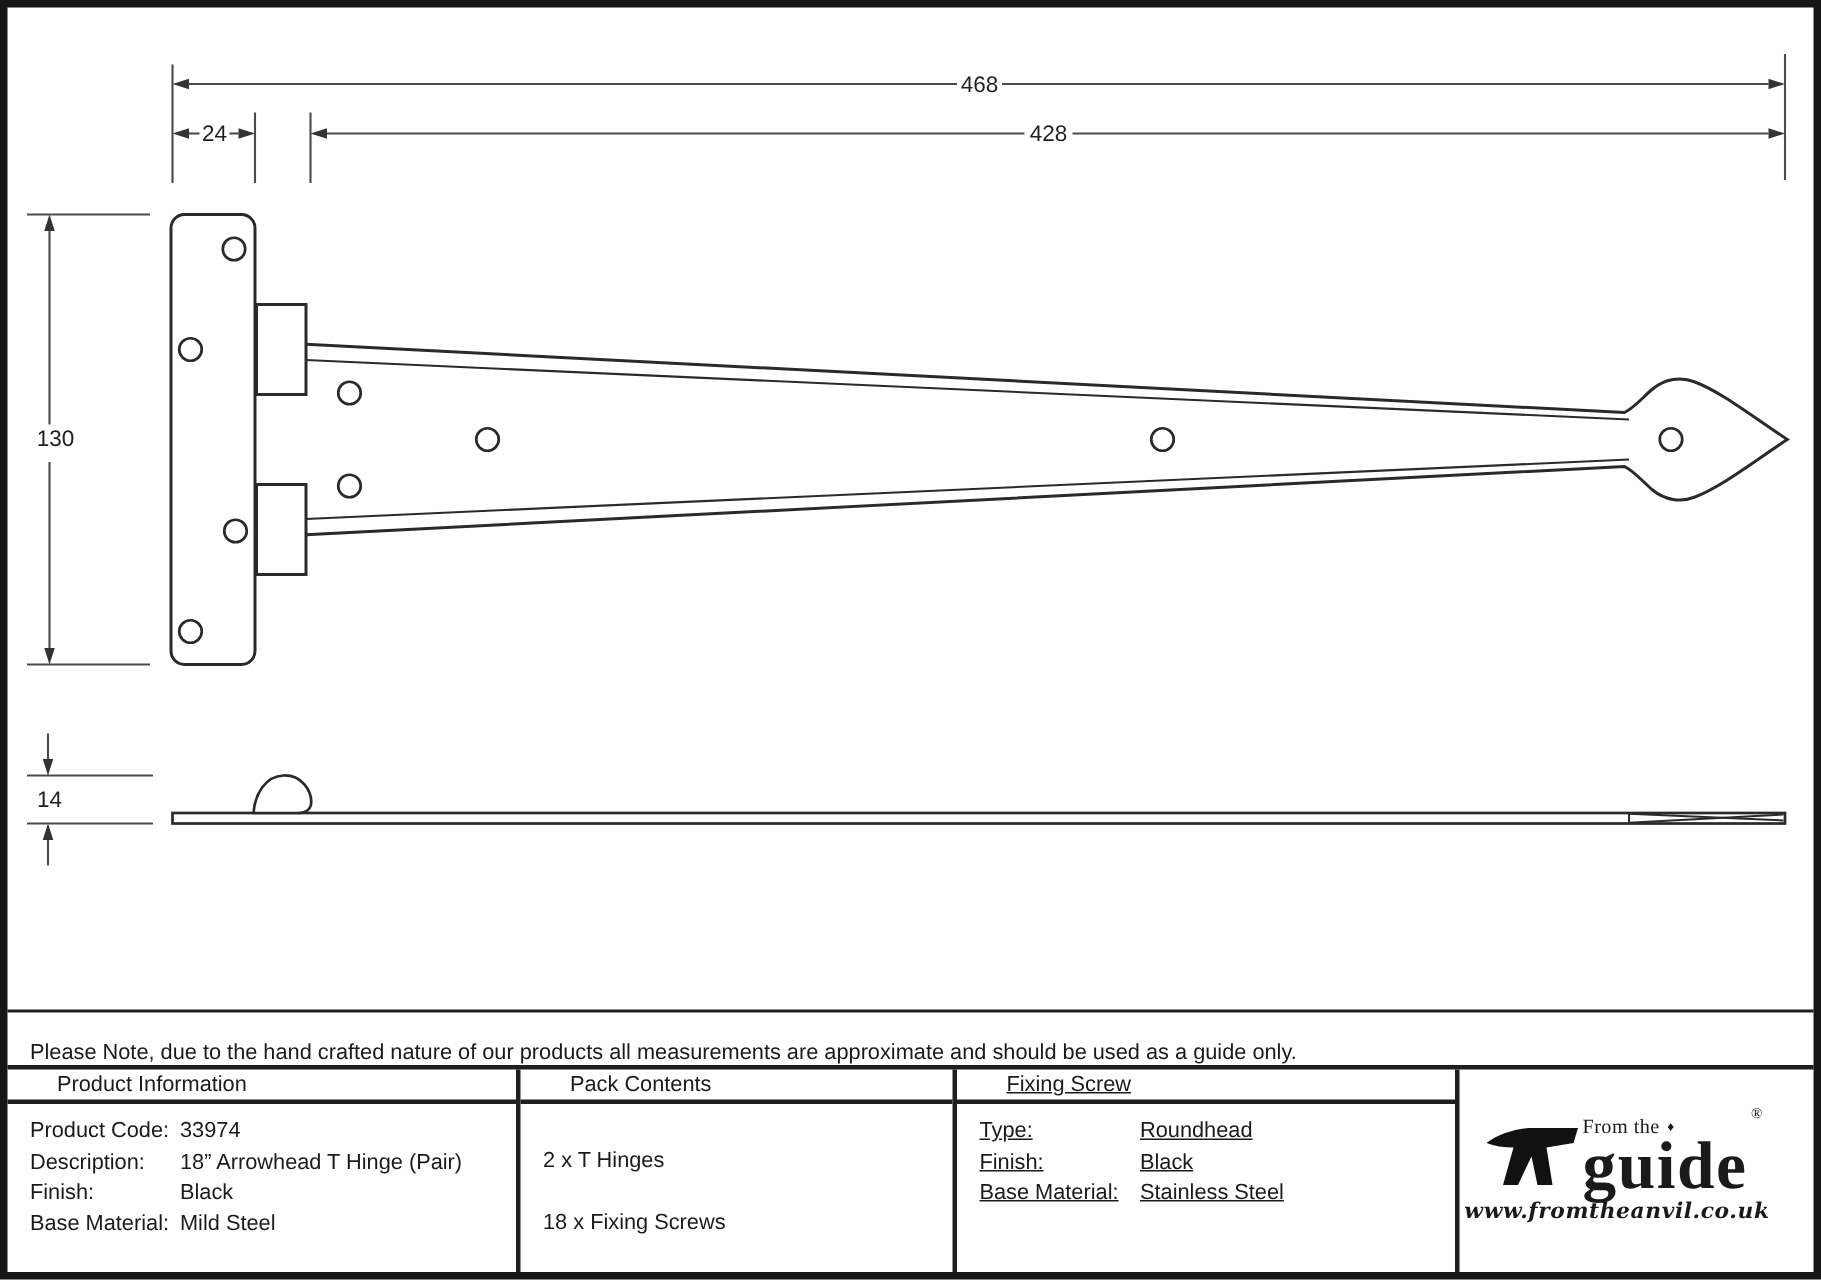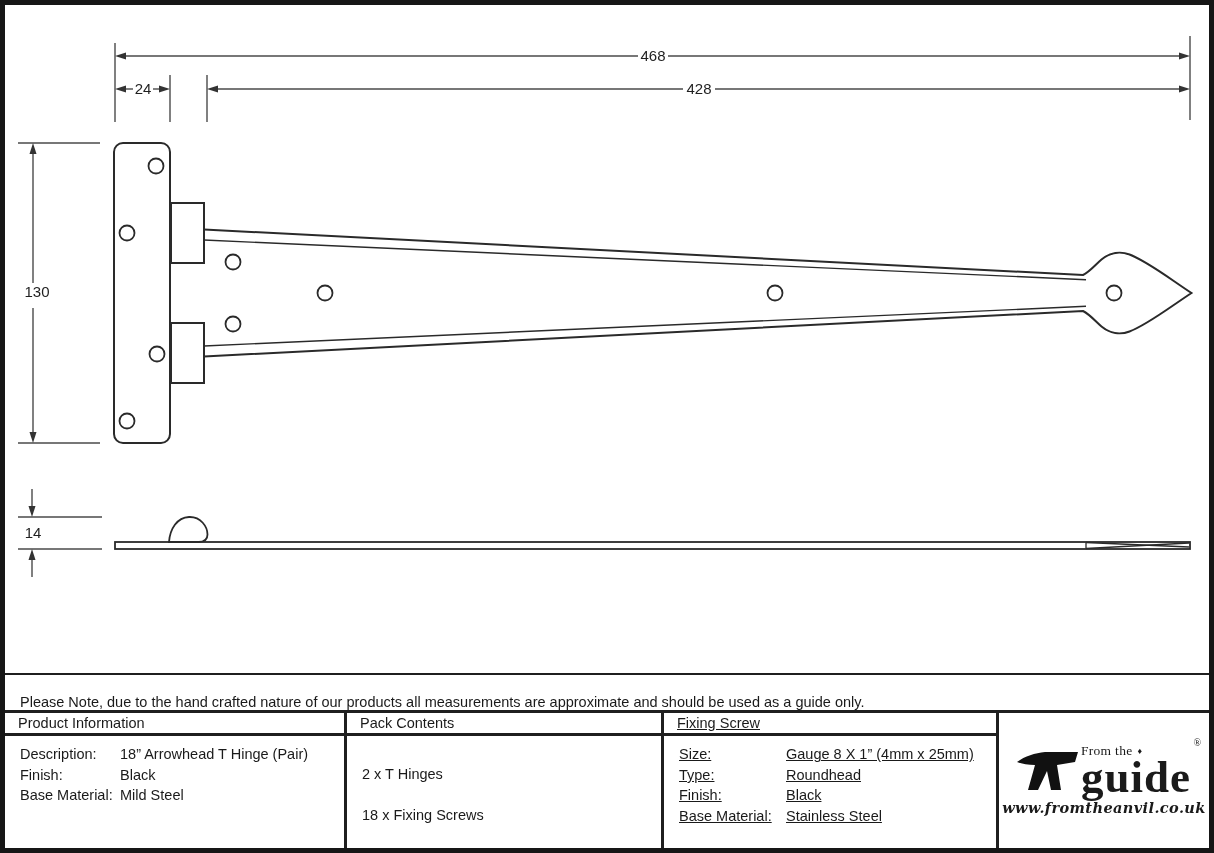--- a/index.html
+++ b/index.html
@@ -18,26 +18,26 @@
     position:absolute;left:5px;top:673px;width:1204px;height:37px;
     border-top:2px solid #1f1f1f;box-sizing:border-box;
     display:flex;align-items:flex-end;padding-left:15px;font-size:14.5px;
   }
   .info-strip{
     position:absolute;left:5px;top:710px;width:1204px;height:138px;
     border-top:3px solid #1f1f1f;box-sizing:border-box;display:flex;
   }
   .section{box-sizing:border-box;border-right:3px solid #1f1f1f;}
   .sec-product{width:342px;}
-  .sec-pack{width:317px;}
+  .sec-pack{width:291px;}
   .sec-screw{width:335px;text-decoration:underline;}
   .sec-logo{width:210px;border-right:none;display:flex;align-items:center;justify-content:center;}
   .section-header{
     height:23px;border-bottom:3px solid #1f1f1f;box-sizing:border-box;
-    display:flex;align-items:center;padding-left:13px;font-size:14.5px;
+    display:flex;align-items:center;padding-left:33px;font-size:14.5px;
   }
   .section-body{padding:8px 0 0 15px;font-size:14.5px;}
   .kv-row{display:flex;height:20.6px;align-items:center;}
   .kv-label{width:100px;flex:none;}
   .sec-screw .kv-label{width:107px;}
   .pack-line{height:20.6px;display:flex;align-items:center;margin-top:20px;}
 
   .logo-wrap{display:flex;flex-direction:column;align-items:center;margin-top:-2px;}
   .logo-row{display:flex;align-items:flex-start;}
   .anvil-svg{margin-top:6px;}
@@ -154,20 +154,24 @@
 </div>
 
 <div class="info-strip">
 
   <div class="section sec-product">
     <div class="section-header">
       <span>Product Information</span>
     </div>
     <div class="section-body">
       <div class="kv-row">
+        <span class="kv-label">Product Code:</span>
+        <span class="kv-value">33974</span>
+      </div>
+      <div class="kv-row">
         <span class="kv-label">Description:</span>
         <span class="kv-value">18” Arrowhead T Hinge (Pair)</span>
       </div>
       <div class="kv-row">
         <span class="kv-label">Finish:</span>
         <span class="kv-value">Black</span>
       </div>
       <div class="kv-row">
         <span class="kv-label">Base Material:</span>
         <span class="kv-value">Mild Steel</span>
@@ -183,24 +187,20 @@
       <div class="pack-line">2 x T Hinges</div>
       <div class="pack-line">18 x Fixing Screws</div>
     </div>
   </div>
 
   <div class="section sec-screw">
     <div class="section-header">
       <span>Fixing Screw</span>
     </div>
     <div class="section-body">
-      <div class="kv-row">
-        <span class="kv-label">Size:</span>
-        <span class="kv-value">Gauge 8 X 1” (4mm x 25mm)</span>
-      </div>
       <div class="kv-row">
         <span class="kv-label">Type:</span>
         <span class="kv-value">Roundhead</span>
       </div>
       <div class="kv-row">
         <span class="kv-label">Finish:</span>
         <span class="kv-value">Black</span>
       </div>
       <div class="kv-row">
         <span class="kv-label">Base Material:</span>

